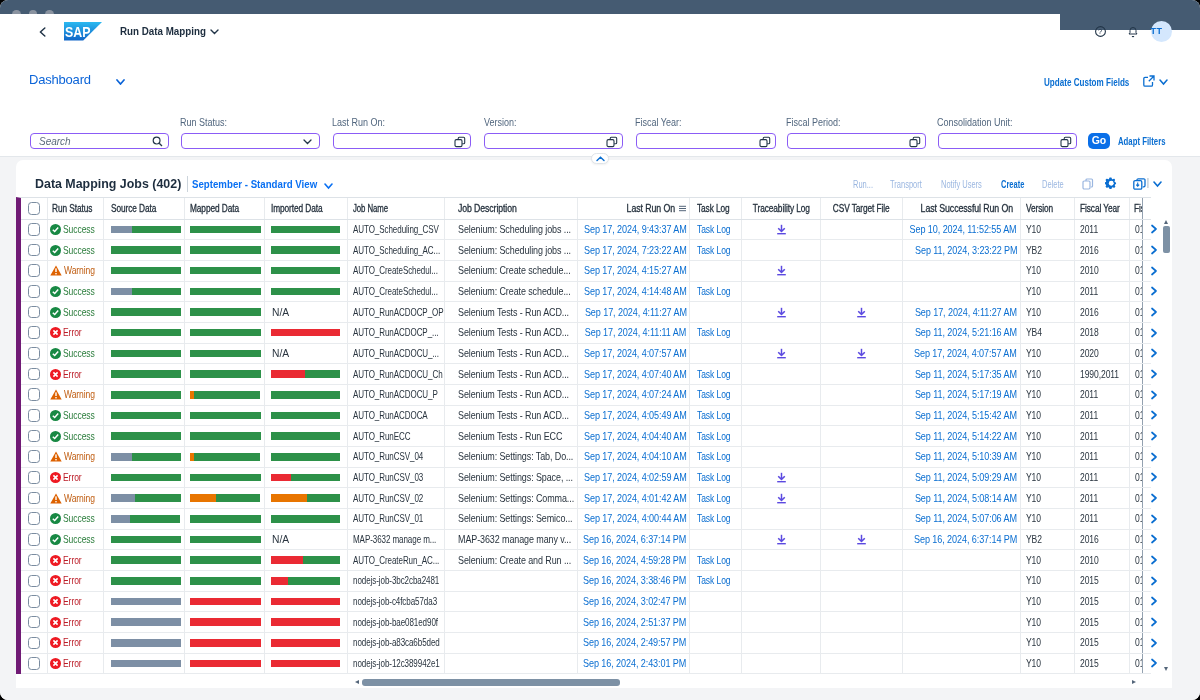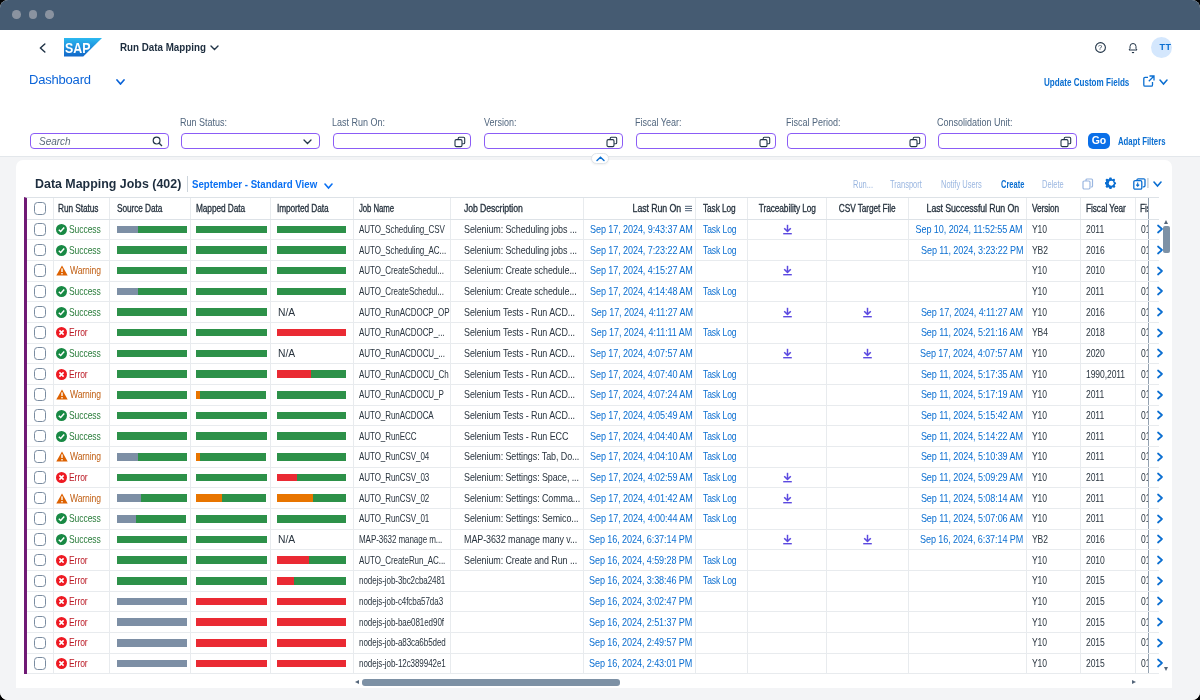--- a/index.html
+++ b/index.html
@@ -1,36 +1,36 @@
 <!DOCTYPE html>
 <html><head><meta charset="utf-8"><style>
 *{margin:0;padding:0;box-sizing:border-box}
 html,body{width:1200px;height:700px;background:#000;font-family:"Liberation Sans",sans-serif;-webkit-font-smoothing:antialiased}
 .win{position:relative;width:1200px;height:700px;border-radius:8px;overflow:hidden;background:#fff}
 .top{position:absolute;left:0;top:0;width:1200px;height:30px;background:#455b72}
 .dot{position:absolute;top:10.3px;width:8.5px;height:8.5px;border-radius:50%;background:#8a93a0}
-.shell{position:absolute;left:0;top:30px;width:1060px;height:36px;background:#fff}
+.shell{position:absolute;left:0;top:14px;width:1060px;height:36px;background:#fff}
 .back{position:absolute;left:39px;top:13px}
 .rdm{position:absolute;left:120px;top:11px;font-size:11px;font-weight:bold;color:#1d2d3e;transform:scaleX(.89);transform-origin:0 50%}
 .dash{position:absolute;left:29px;top:72px;font-size:13px;font-weight:normal;color:#0b64d8;letter-spacing:-0.2px}
 .ucf{position:absolute;left:1044px;top:76px;font-size:10.5px;color:#0a6ed1;font-weight:bold;transform:scaleX(.77);transform-origin:0 50%}
 .flab{position:absolute;top:116.5px;font-size:10px;color:#51667e;transform:scaleX(.9);transform-origin:0 50%}
 .fin{position:absolute;top:133px;height:15.5px;background:#fff;border:1px solid #8b5cf6;border-radius:4px}
 .fin svg{position:absolute;right:3.5px;top:1.5px}
 .go{position:absolute;left:1088px;top:132.5px;width:22px;height:16px;background:#0a6fe8;border-radius:5px;color:#fff;font-size:10.5px;font-weight:bold;text-align:center;line-height:15px}
 .af{position:absolute;left:1117.5px;top:134.5px;font-size:10.5px;color:#0a6ed1;font-weight:bold;transform:scaleX(.74);transform-origin:0 50%}
 .gray{position:absolute;left:0;top:156px;width:1200px;height:544px;background:#f3f4f6;border-top:1px solid #e3e7eb}
 .pill{position:absolute;left:591px;top:-4.5px;width:17.5px;height:11.5px;background:#fff;border:1px solid #dfe4e9;border-radius:7px;box-shadow:0 1px 2px rgba(0,0,0,.06)}
 .card{position:absolute;left:16px;top:3px;width:1156px;height:528px;background:#fff;border-radius:7px 7px 0 0}
 .ct{position:absolute;left:19px;top:16px;font-size:13.5px;font-weight:bold;color:#1d2d3e;transform:scaleX(.92);transform-origin:0 50%}
 .sep{position:absolute;left:171px;top:16px;width:1px;height:16px;background:#ccd4db}
 .sv{position:absolute;left:175.5px;top:18px;font-size:11px;font-weight:bold;color:#0a70f2;transform:scaleX(.88);transform-origin:0 50%}
 .tb{position:absolute;top:18.5px;font-size:10px;color:#9ab6e0;transform:scaleX(.75);transform-origin:0 50%}
 .tb.en{color:#0a6ed1;font-weight:bold}
-.tbl{position:absolute;left:8px;top:37px;width:1134.5px;border-top:1px solid #dde2e7;border-left:3px solid #701a75;font-size:10.3px;color:#29343f}
+.tbl{position:absolute;left:0;top:37px;width:1134.5px;border-top:1px solid #dde2e7;border-left:5px solid #701a75;font-size:10.3px;color:#29343f}
 .tx{display:inline-block;transform:scaleX(.83);transform-origin:0 50%;letter-spacing:-0.1px}
 .tx.rgt{transform-origin:100% 50%;transform:scaleX(.88)}
 .hr{display:flex;height:21.5px;border-bottom:1px solid #dde2e7;font-size:10px;color:#26323e;-webkit-text-stroke:.3px}
 .r{display:flex;height:20.68px;border-bottom:1px solid #e8ebee}
 .c{position:relative;flex:none;border-right:1px solid #e8ebee;display:flex;align-items:center;overflow:hidden;white-space:nowrap;padding-left:4px}
 .c14{border-right:1px solid #93a1b0}
 .c15{border-right:none;justify-content:center;padding-left:0}
 .c0{justify-content:center;padding-left:0}
 .c2,.c3,.c4{padding-left:0}
 .c5{padding-left:5px}
@@ -95,21 +95,21 @@
         <path d="M1 1 L4.5 4.5 L8 1" stroke="#223548" stroke-width="1.4" fill="none" stroke-linecap="round"></path>
       </svg>
     <svg style="position:absolute;left:1094.5px;top:12px" width="11" height="11" viewBox="0 0 11 11">
         <circle cx="5.5" cy="5.5" r="4.9" fill="none" stroke="#223548" stroke-width="1.1"></circle>
         <text x="3" y="8.2" font-size="7.5" fill="#223548" font-family="Liberation Sans">?</text>
       </svg>
     <svg style="position:absolute;left:1127px;top:11.5px" width="12" height="12" viewBox="0 0 24 24">
         <path d="M12 3 a6 6 0 0 1 6 6 v4 l2 3 H4 l2 -3 v-4 a6 6 0 0 1 6 -6 Z" fill="none" stroke="#223548" stroke-width="2"></path>
         <path d="M9.5 20 a2.5 2.5 0 0 0 5 0" fill="#223548"></path>
       </svg>
-    <div style="position:absolute;left:1150.5px;top:7px;width:21px;height:21px;border-radius:50%;background:#d4e7fd;color:#0a6ed1;font-size:9px;font-weight:bold;letter-spacing:.5px;text-align:right;line-height:21px">TT</div>
+    <div style="position:absolute;left:1150.5px;top:7px;width:21px;height:21px;border-radius:50%;background:#d4e7fd;color:#0a6ed1;font-size:9px;font-weight:bold;letter-spacing:.5px;text-align:left;line-height:21px">TT</div>
   </div>
   <span class="dash">Dashboard</span>
   <svg style="position:absolute;left:116px;top:78.5px" width="9" height="6.5" viewBox="0 0 9 6.5">
       <path d="M1 1 L4.5 5 L8 1" stroke="#0b64d8" stroke-width="1.7" fill="none" stroke-linecap="round"></path>
     </svg>
   <span class="ucf">Update Custom Fields</span>
   <svg style="position:absolute;left:1143px;top:75px" width="12" height="12" viewBox="0 0 12 12">
       <path d="M9.5 7 v3 a1.2 1.2 0 0 1 -1.2 1.2 H2 A1.2 1.2 0 0 1 0.8 10 V3.6 A1.2 1.2 0 0 1 2 2.4 h3" fill="none" stroke="#0a6ed1" stroke-width="1.3"></path>
       <path d="M6.5 1 H11 V5.5 M11 1 L5.8 6.2" fill="none" stroke="#0a6ed1" stroke-width="1.3"></path>
     </svg>

